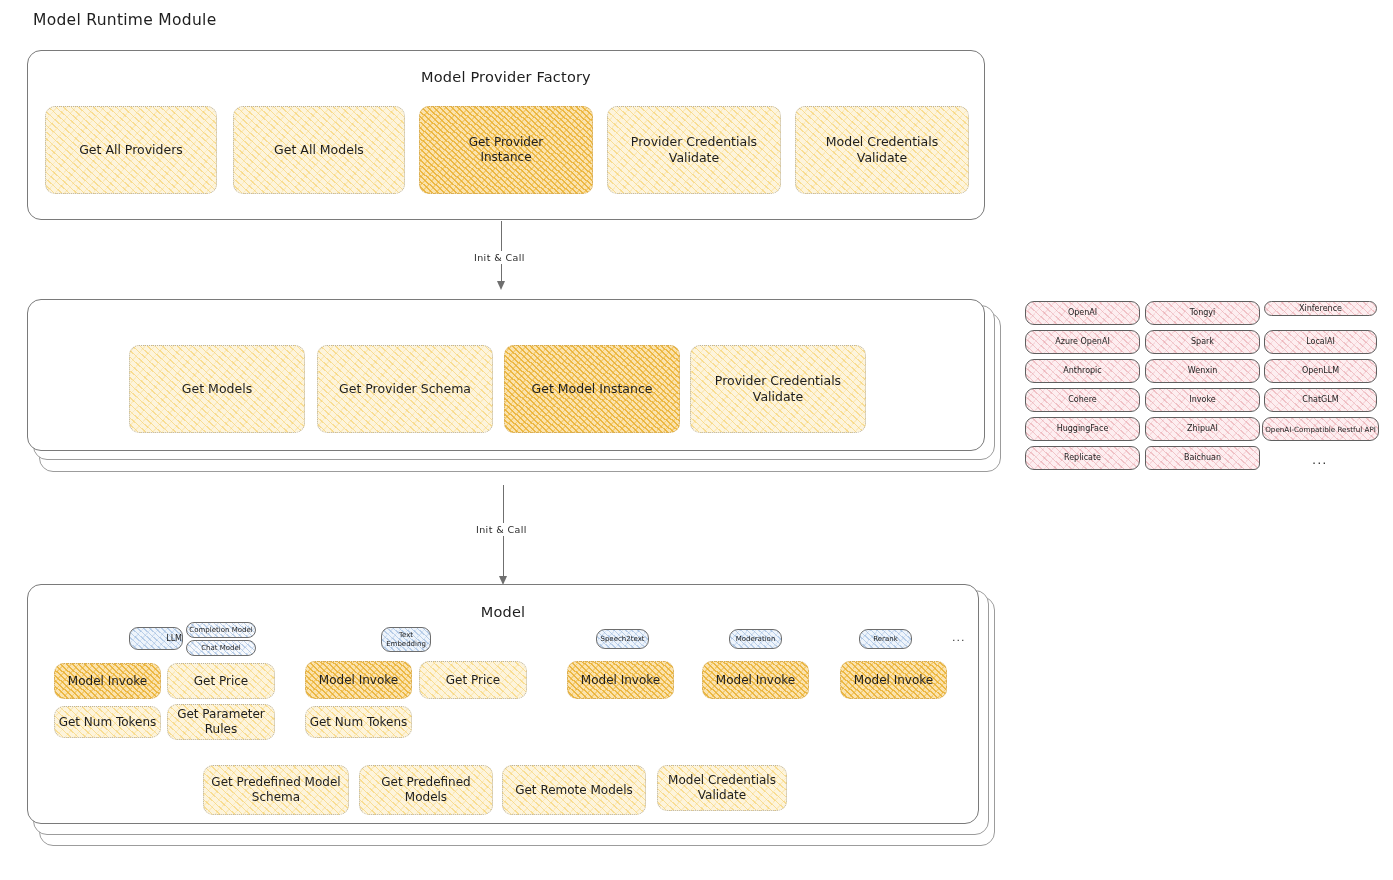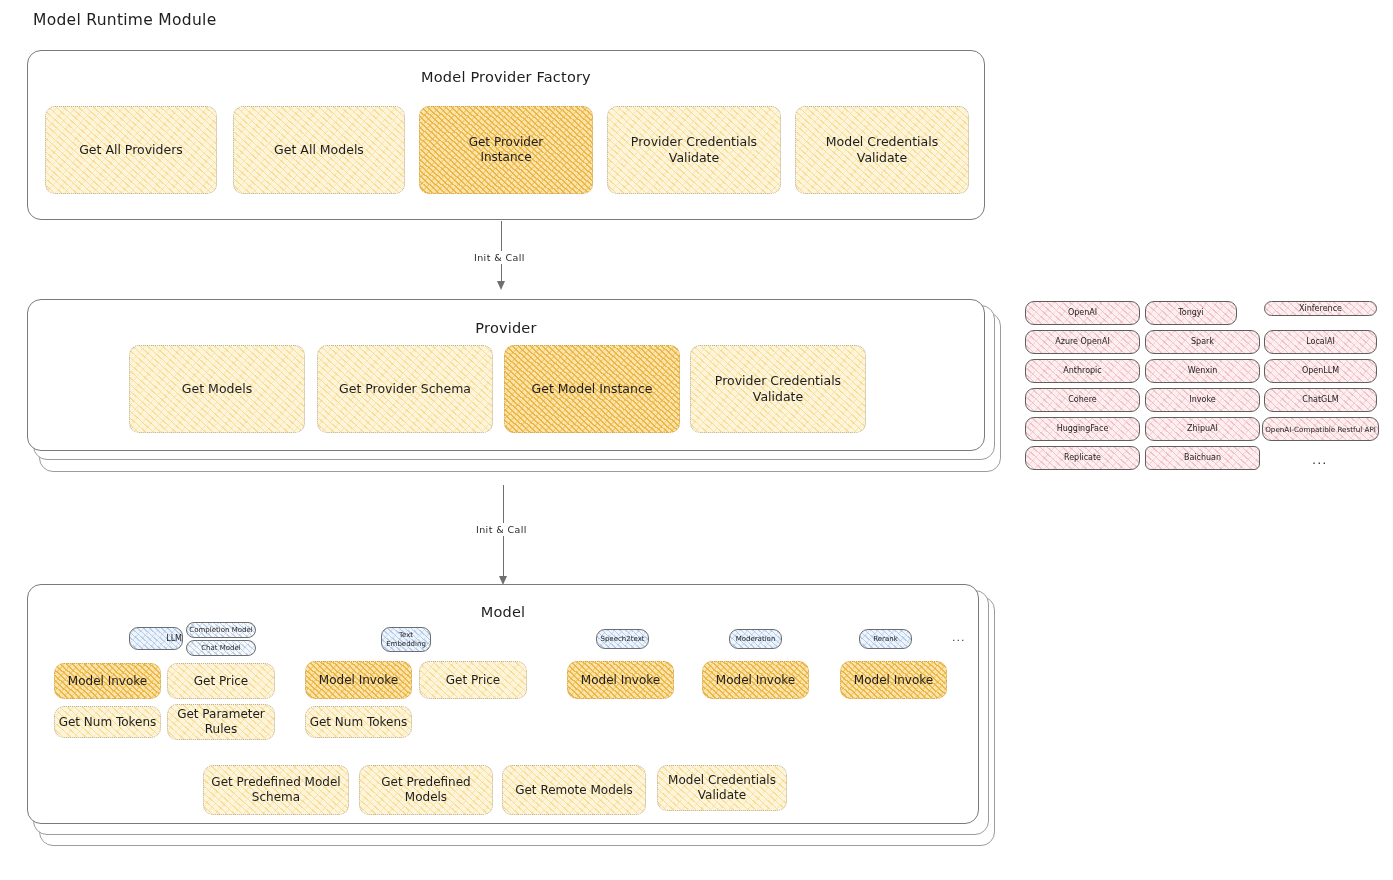--- a/index.html
+++ b/index.html
@@ -146,21 +146,20 @@
 Validate</span>
   </div>
 
   <div class="arrow-line" style="left:501px;top:221px;height:64px;"></div>
   <div class="arrow-head" style="left:497px;top:281px;"></div>
   <div class="arrow-label" style="left:471px;top:251px;">Init &amp; Call</div>
 
   <div class="panel-ghost" style="left:39px;top:312px;width:962px;height:160px;"></div>
   <div class="panel-ghost" style="left:33px;top:305px;width:962px;height:155px;"></div>
   <div class="panel" style="left:27px;top:299px;width:958px;height:152px;"></div>
-  <div class="panel-title" style="left:27px;top:320px;width:958px;">Provider</div>
 
   <div class="node dotted hatch-yellow" style="left:129px;top:345px;width:176px;height:88px;font-size:12.5px;">
     <span>Get Models</span>
   </div>
   <div class="node dotted hatch-yellow" style="left:317px;top:345px;width:176px;height:88px;font-size:12.5px;">
     <span>Get Provider Schema</span>
   </div>
   <div class="node dotted-amber hatch-amber" style="left:504px;top:345px;width:176px;height:88px;font-size:12.5px;">
     <span>Get Model Instance</span>
   </div>
@@ -181,21 +180,21 @@
   <div class="node solid-pink hatch-pink" style="left:1025px;top:388px;width:115px;height:24px;font-size:8px;">
     <span>Cohere</span>
     </div>
   <div class="node solid-pink hatch-pink" style="left:1025px;top:417px;width:115px;height:24px;font-size:8px;">
     <span>HuggingFace</span>
     </div>
   <div class="node solid-pink hatch-pink" style="left:1025px;top:446px;width:115px;height:24px;font-size:8px;">
     <span>Replicate</span>
     </div>
 
-  <div class="node solid-pink hatch-pink" style="left:1145px;top:301px;width:92px;height:24px;font-size:8px;">
+  <div class="node solid-pink hatch-pink" style="left:1145px;top:301px;width:115px;height:24px;font-size:8px;">
     <span>Tongyi</span>
     </div>
   <div class="node solid-pink hatch-pink" style="left:1145px;top:330px;width:115px;height:24px;font-size:8px;">
     <span>Spark</span>
     </div>
   <div class="node solid-pink hatch-pink" style="left:1145px;top:359px;width:115px;height:24px;font-size:8px;">
     <span>Wenxin</span>
     </div>
   <div class="node solid-pink hatch-pink" style="left:1145px;top:388px;width:115px;height:24px;font-size:8px;">
     <span>Invoke</span>

